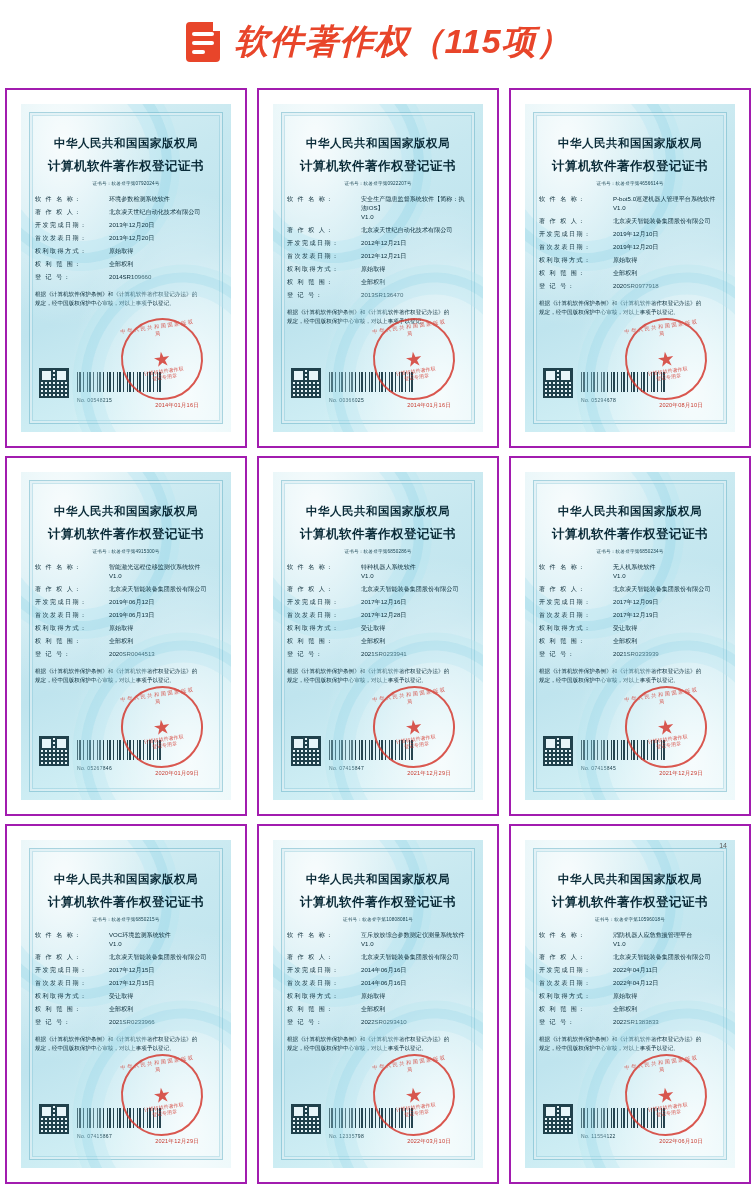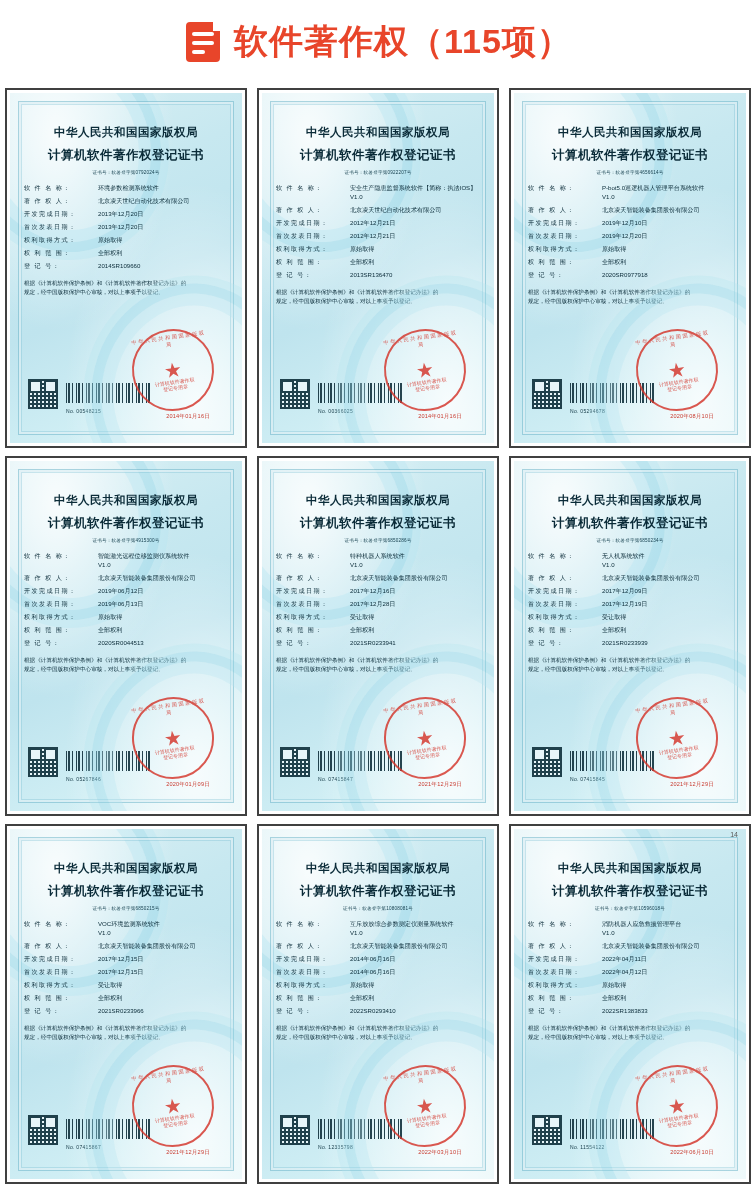--- a/index.html
+++ b/index.html
@@ -56,40 +56,41 @@
     right: 0px; top: 0px;
     width: 11px; height: 11px;
     background: #ffffff;
   }
   .header-title {
     font-size: 34px;
     font-weight: bold;
     color: #e8452a;
     letter-spacing: 1px;
     white-space: nowrap;
+    font-style: italic;
   }
 
   
   .grid {
     display: grid;
     grid-template-columns: repeat(3, 252px);
     grid-template-rows: repeat(3, 368px);
     width: 756px;
   }
   .cert-cell {
     padding: 4px 5px;
     box-sizing: border-box;
   }
   .cert {
     width: 100%;
     height: 100%;
     box-sizing: border-box;
-    border: 2px solid #404040;
+    border: 2px solid #a21caf;
     background: #ffffff;
-    padding: 3px;
+    padding: 14px;
     position: relative;
     overflow: hidden;
   }
   .cert-inner {
     width: 100%;
     height: 100%;
     box-sizing: border-box;
     position: relative;
     overflow: hidden;
     background:

